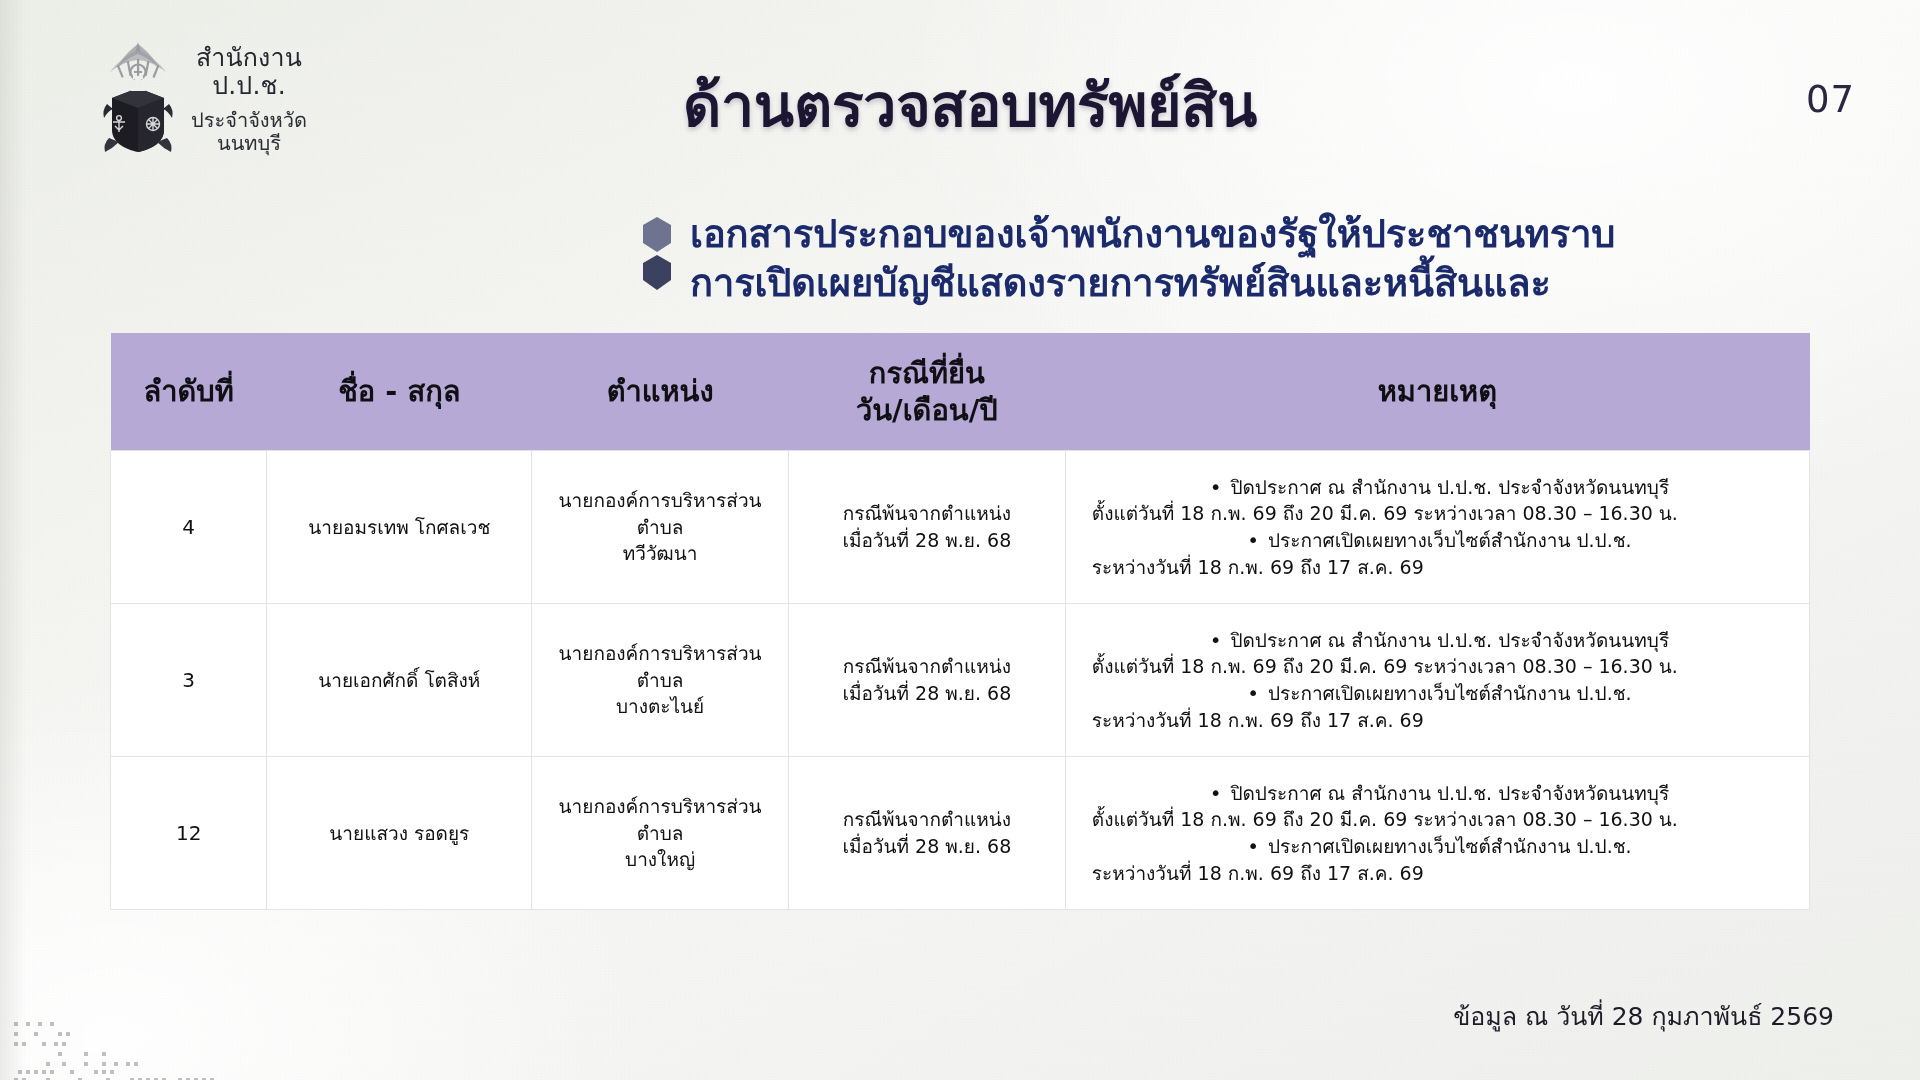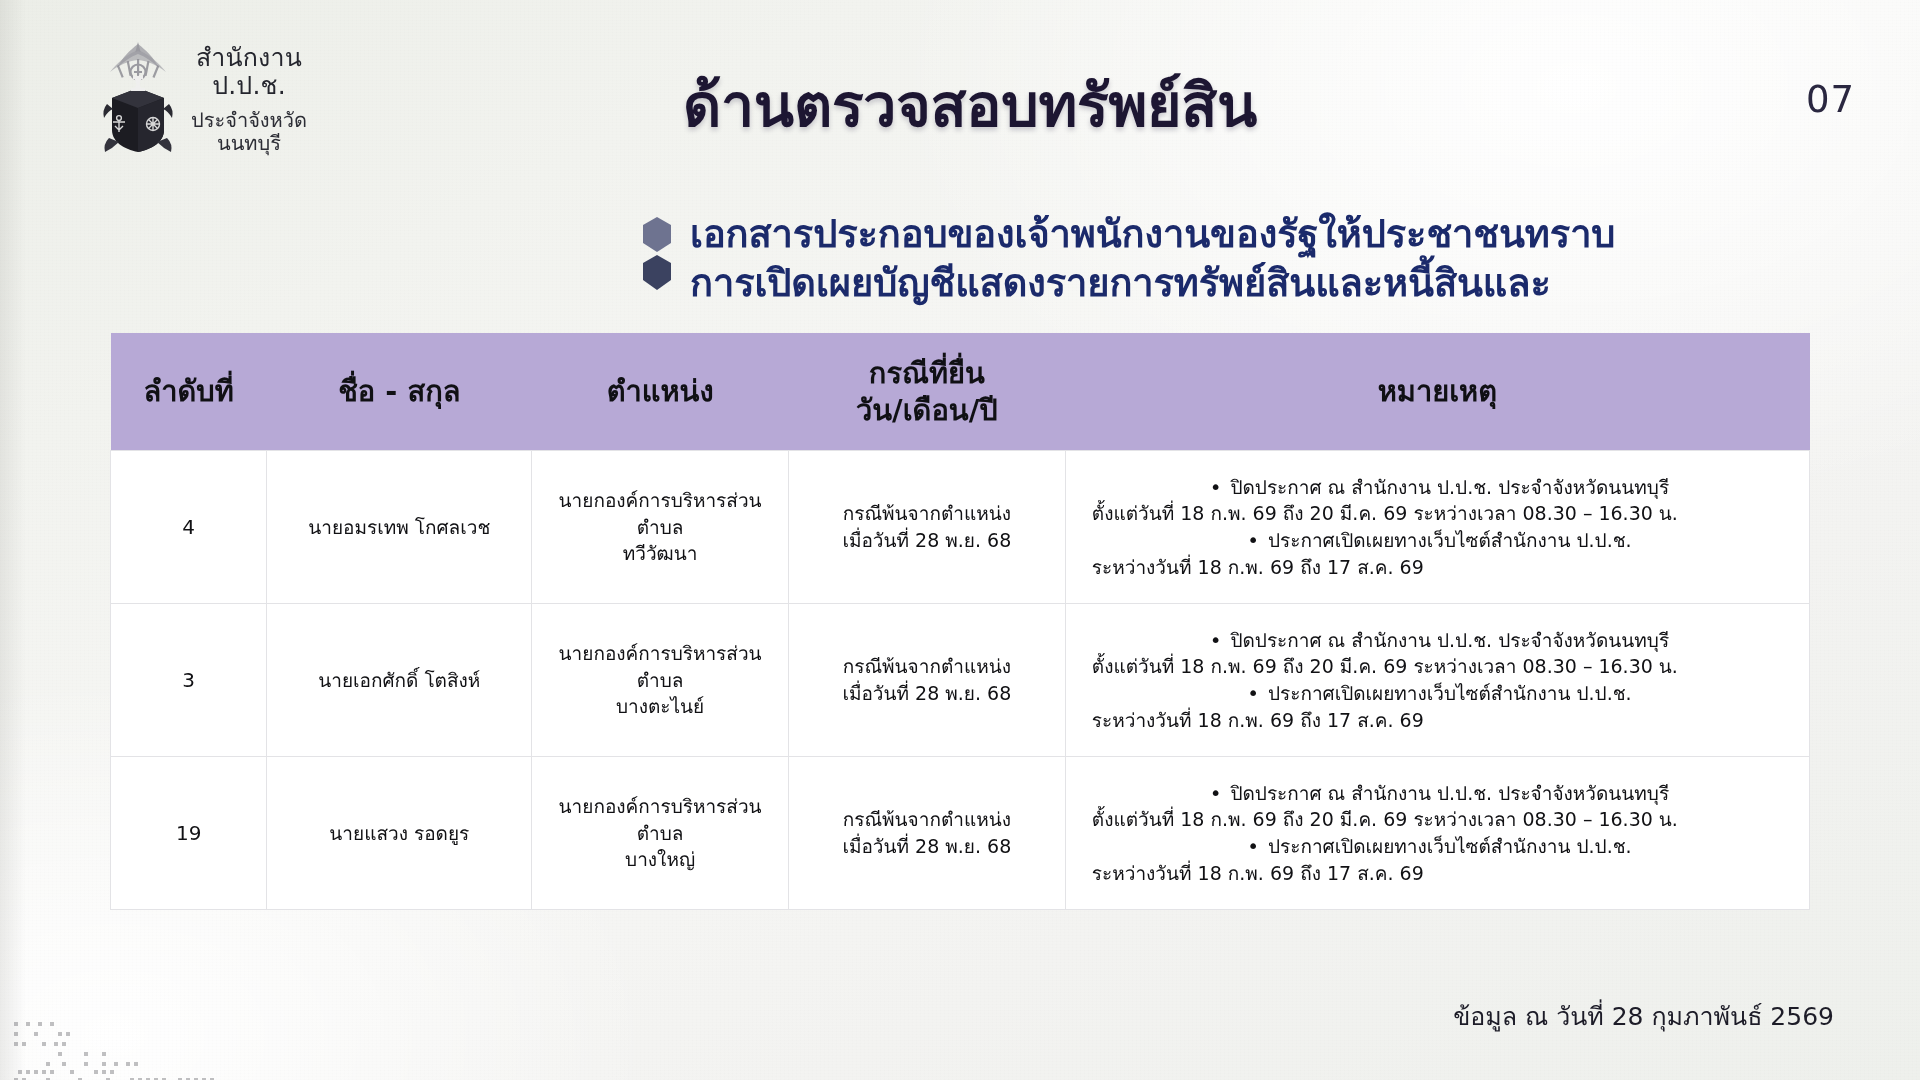--- a/index.html
+++ b/index.html
@@ -270,21 +270,21 @@
               <span class="note-sub">ตั้งแต่วันที่ 18 ก.พ. 69 ถึง 20 มี.ค. 69 ระหว่างเวลา 08.30 – 16.30 น.</span>
             </div>
             <div class="note-item">
               <span class="note-lead">ประกาศเปิดเผยทางเว็บไซต์สำนักงาน ป.ป.ช.</span>
               <span class="note-sub">ระหว่างวันที่ 18 ก.พ. 69 ถึง 17 ส.ค. 69</span>
             </div>
           </td>
         </tr>
 
         <tr>
-          <td class="col-no">19</td>
+          <td class="col-no">12</td>
           <td class="col-name">นายแสวง รอดยูร</td>
           <td class="col-pos">
             <div>นายกองค์การบริหารส่วนตำบล</div>
             <div>บางใหญ่</div>
           </td>
           <td class="col-case">
             <div>กรณีพ้นจากตำแหน่ง</div>
             <div>เมื่อวันที่ 28 พ.ย. 68</div>
           </td>
           <td class="col-note">

